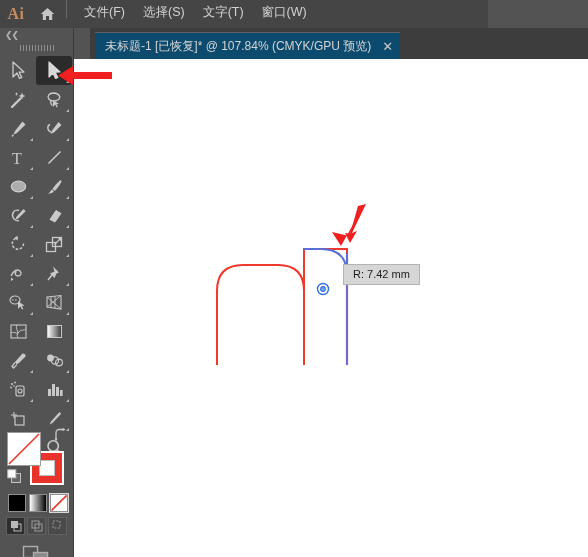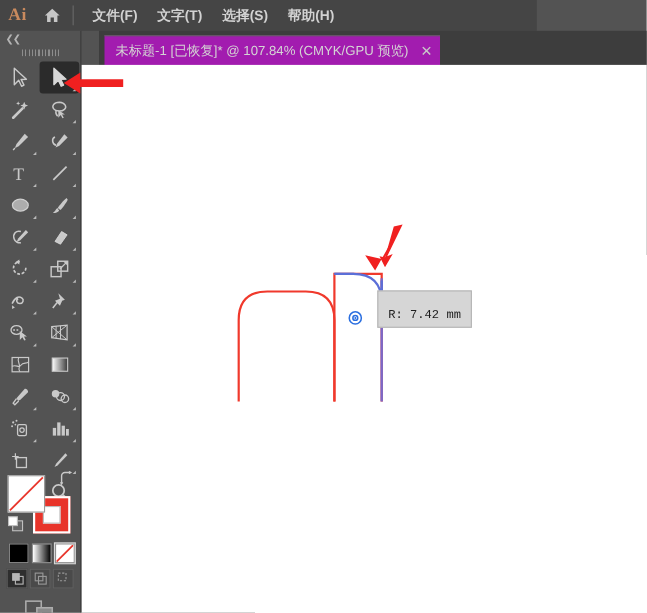--- a/index.html
+++ b/index.html
@@ -7,44 +7,44 @@
     width:588px;height:557px;overflow:hidden;
     background:#ffffff;
     font-family:"Liberation Sans","DejaVu Sans",sans-serif;
     -webkit-font-smoothing:antialiased;
   }
   #app{position:relative;width:588px;height:557px;background:#535353;}
 
   
   .menubar{
     position:absolute;left:0;top:0;width:488px;height:28px;
-    background:#454545;display:flex;align-items:center;
+    background:#454545;display:flex;align-items:flex-start;
   }
   .ai-logo{
     width:32px;height:28px;display:flex;align-items:center;justify-content:center;
     color:#c98a5e;font-size:16px;font-weight:bold;font-style:normal;
     letter-spacing:.5px;font-family:"Liberation Serif","DejaVu Serif",serif;
   }
   .home-icon{
     width:30px;height:28px;display:flex;align-items:center;justify-content:center;
   }
   .mb-div{width:1px;height:18px;background:#6a6a6a;margin:0 8px 0 4px;}
   .menu-items{display:flex;align-items:center;gap:0px;}
   .menu-item{
-    color:#d2d2d2;font-size:12.5px;padding:4px 9px;white-space:nowrap;cursor:default;font-weight:bold;
+    color:#d2d2d2;font-size:12.5px;padding:4px 9px;white-space:nowrap;cursor:default;
   }
 
   
   .tabbar{
     position:absolute;left:90px;top:28px;width:498px;height:31px;
     background:#3d3d3d;
   }
   .doc-tab{
     position:absolute;left:5px;top:4px;height:27px;
-    background:#a21caf;display:flex;align-items:center;
+    background:#0c4a6e;display:flex;align-items:center;
     padding:0 6px 0 10px;border-top:1px solid #5f5f5f;
   }
   .doc-tab .title{color:#d4d4d4;font-size:12px;white-space:nowrap;}
   .tab-close{
     margin-left:10px;color:#c9c9c9;font-size:13px;line-height:1;
     width:13px;height:13px;display:flex;align-items:center;justify-content:center;cursor:default;
   }
 
   
   .toolpanel{
@@ -127,23 +127,23 @@
   .canvas{
     position:absolute;left:73px;top:59px;width:515px;height:498px;
     background:#ffffff;overflow:hidden;
   }
   .canvas svg{position:absolute;left:0;top:0;}
 
   
   .rtip{
     position:absolute;left:343px;top:264px;
     background:#d6d6d6;border:1px solid #b3b3b3;
-    padding:16px 9px 4px 9px;
+    padding:3px 9px 4px 9px;
     color:#1d1d1d;font-size:11px;
-    font-family:Liberation Mono, monospace;
+    font-family:Liberation Sans, sans-serif;
     white-space:nowrap;
   }
 
   
   .anno{position:absolute;left:0;top:0;width:588px;height:557px;pointer-events:none;}
 </style>
 </head>
 <body>
 
 <div id="app">
@@ -151,23 +151,23 @@
   <div class="menubar">
     <div class="ai-logo">Ai</div>
     <div class="home-icon">
       <svg width="17" height="16" viewBox="0 0 17 16">
         <path d="M8.5 2 L15.2 8 L13.2 8 L13.2 14 L10 14 L10 10 L7 10 L7 14 L3.8 14 L3.8 8 L1.8 8 Z" fill="#c6c6c6"></path>
       </svg>
     </div>
     <div class="mb-div"></div>
     <div class="menu-items">
       <div class="menu-item">文件(F)</div>
+      <div class="menu-item">选择(S)</div>
       <div class="menu-item">文字(T)</div>
-      <div class="menu-item">选择(S)</div>
-      <div class="menu-item">帮助(H)</div>
+      <div class="menu-item">窗口(W)</div>
     </div>
   </div>
 
   <div class="tabbar">
     <div class="doc-tab">
       <span class="title">未标题-1 [已恢复]* @ 107.84% (CMYK/GPU 预览)</span>
       <span class="tab-close">✕</span>
     </div>
   </div>
 

